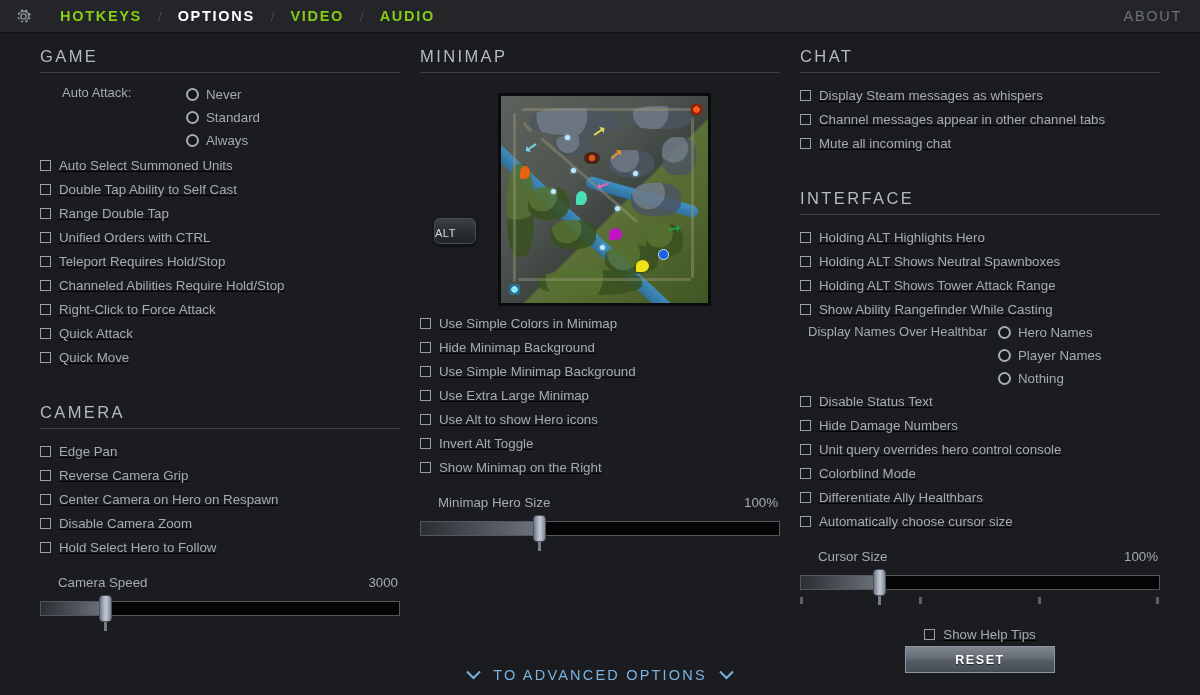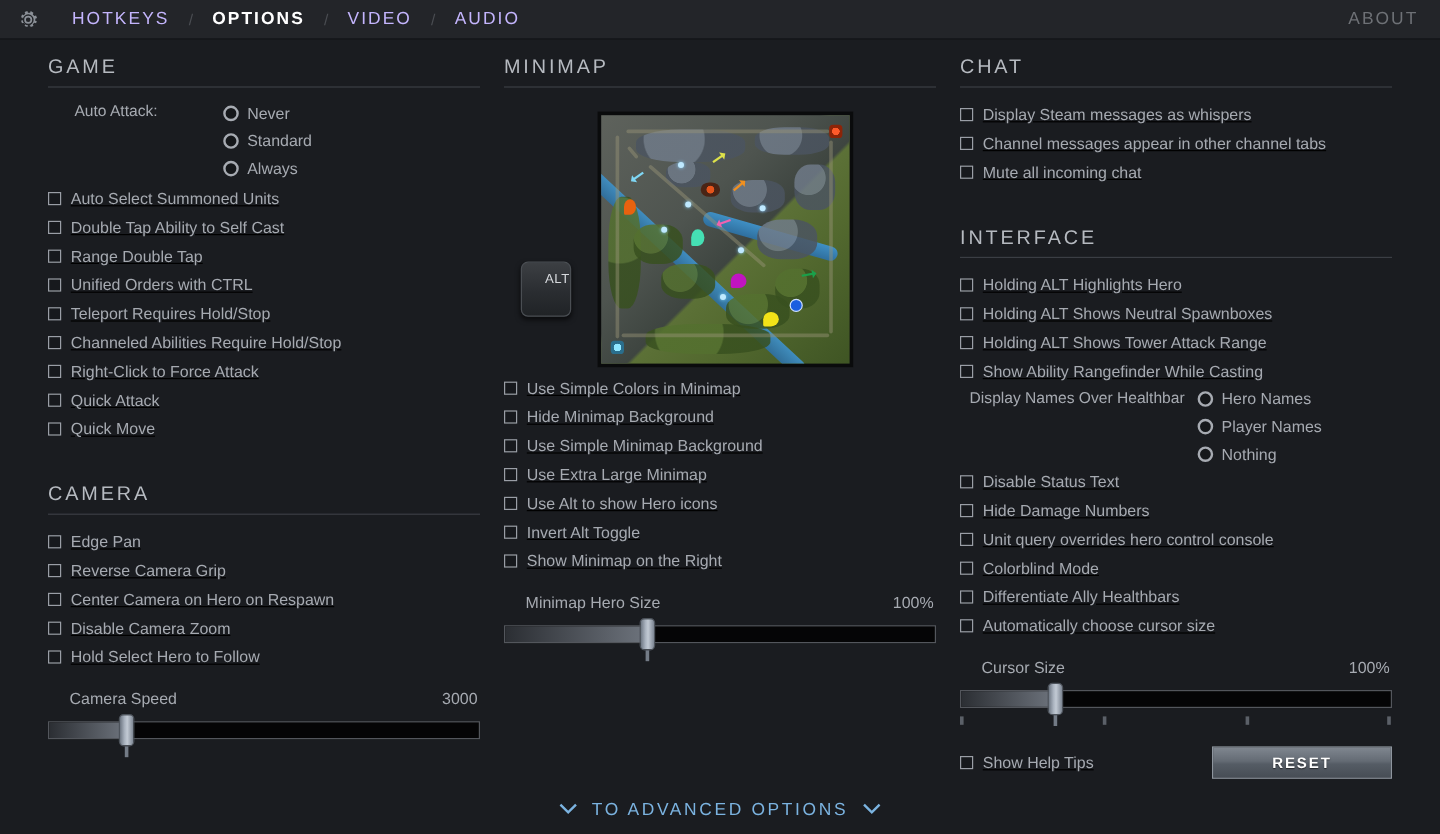--- a/index.html
+++ b/index.html
@@ -17,22 +17,22 @@
     background: #232529;
     border-bottom: 1px solid #101214;
     display: flex; align-items: center;
     position: relative;
   }
   .gear-wrap { width: 46px; display: flex; justify-content: center; align-items: center; }
   .gear-wrap svg { display: block; }
   .tabs { display: flex; align-items: center; gap: 0; }
   .tab {
     font-size: 14.5px; letter-spacing: 1.7px;
-    color: #c4b5fd; padding: 0 14px; line-height: 33px;
-    cursor: pointer; white-space: nowrap;
+    color: #84cc16; padding: 0 14px; line-height: 33px;
+    cursor: pointer; white-space: nowrap; font-weight: bold;
   }
   .tab.active { color: #ffffff; font-weight: bold; }
   .sep { color: #4a4d52; font-size: 13px; padding: 0 2px; }
   .about {
     position: absolute; right: 18px; top: 0; line-height: 33px;
     font-size: 14.5px; letter-spacing: 1.7px; color: #6e7176; cursor: pointer;
   }
 
   
   .cols { position: absolute; top: 33px; left: 0; width: 1200px; height: 662px; }
@@ -144,40 +144,40 @@
     position: absolute; width: 11px; height: 11px; border-radius: 3px;
   }
   .anc.dire  { background: radial-gradient(circle, #ff5a2a 0 40%, #8c2408 42% 100%); }
   .anc.rad   { background: radial-gradient(circle, #8fe6ff 0 40%, #2a6e8c 42% 100%); }
   .blob { position: absolute; border-radius: 50% 50% 50% 10%; }
   .dot  { position: absolute; width: 5px; height: 5px; border-radius: 50%;
           background: #bfe9ff; box-shadow: 0 0 3px #8fd8ff; }
 
   .altkey {
     position: absolute; left: 14px; top: 135px;
-    width: 42px; height: 46px; border-radius: 6px;
+    width: 42px; height: 26px; border-radius: 6px;
     background: linear-gradient(to bottom, #3c3f43 0%, #2a2d31 55%, #202326 100%);
     border: 1px solid #4a4e53;
     box-shadow: 0 2px 4px rgba(0,0,0,.6);
-    display: flex; align-items: flex-start; justify-content: flex-end;
+    display: flex; align-items: flex-start; justify-content: flex-start;
     padding-top: 8px;
   }
   .altkey span { font-size: 11px; color: #d6d9dd; letter-spacing: .5px; }
 
   
   .advanced {
     position: absolute; left: 0; bottom: 12px; width: 1200px;
     text-align: center;
     font-size: 14.5px; letter-spacing: 2.2px; color: #7bb3e0;
     cursor: pointer; display: flex; align-items: center; justify-content: center; gap: 12px;
   }
   .chev { display: inline-block; }
 
   
-  .bottom-right { display: flex; align-items: center; justify-content: space-between; margin-top: 16px; }
+  .bottom-right { display: flex; align-items: center; justify-content: space-between; margin-top: 16px; flex-direction: column; }
   .reset-btn {
     width: 150px; height: 27px;
     background: linear-gradient(to bottom, #7f868f 0%, #646b74 45%, #555c65 55%, #474d55 100%);
     border: 1px solid #8e959e;
     color: #ffffff; font-size: 12.5px; letter-spacing: 1.6px; font-weight: bold;
     display: flex; align-items: center; justify-content: center; cursor: pointer;
     text-shadow: 0 1px 1px rgba(0,0,0,.6);
   }
   .gap-md { height: 20px; }
 </style>

